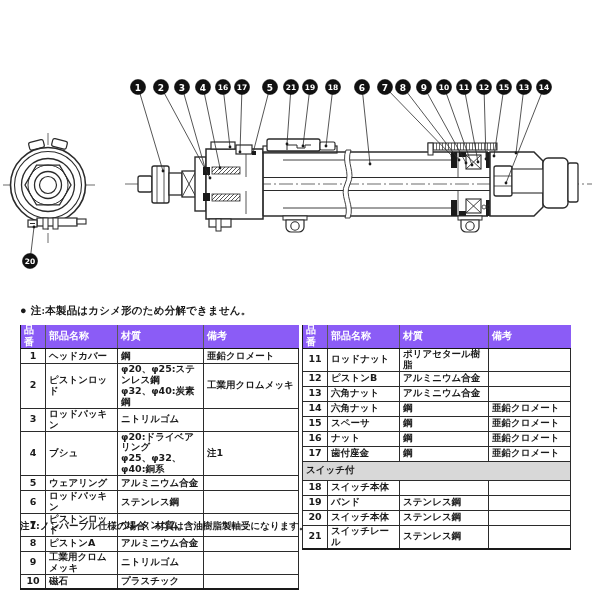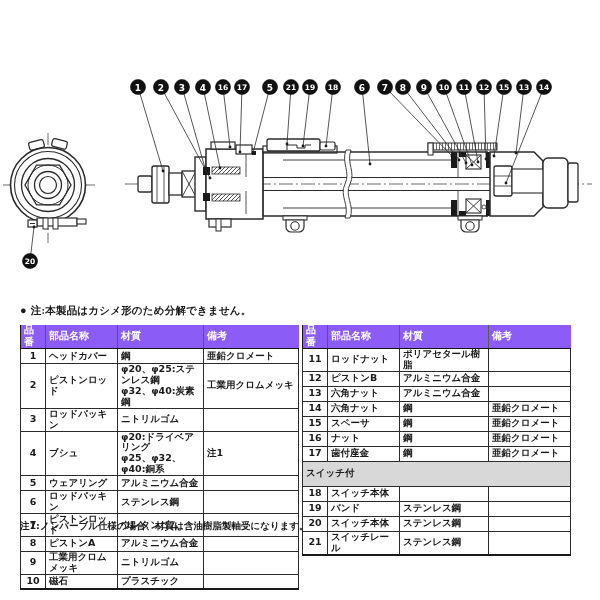--- a/index.html
+++ b/index.html
@@ -38,21 +38,21 @@
   table.parts th:first-child{border-left:1px solid #161616;}
   table.parts td{
     border:1px solid #2b2b2b;padding:0 3px;vertical-align:middle;
     white-space:pre-line;overflow:hidden;
   }
   table.parts{border-bottom:2px solid #1a1a1a;}
   table.parts td.c-no{text-align:center;padding:0 1px;}
   table.parts td.section{
     background:#d8d8d8;border:1px solid #2b2b2b;text-align:left;
   }
-  table.parts tr{height:25px;}
+  table.parts tr{height:19px;}
   
   .ln{stroke:#2b2b2b;fill:none;}
   .fillw{fill:#fff;stroke:#2b2b2b;}
   .blk{fill:#1a1a1a;stroke:none;}
 </style>
 </head>
 <body>
 <div id="page">
 
 <svg id="diagram" viewBox="0 0 600 300" xmlns="http://www.w3.org/2000/svg">

